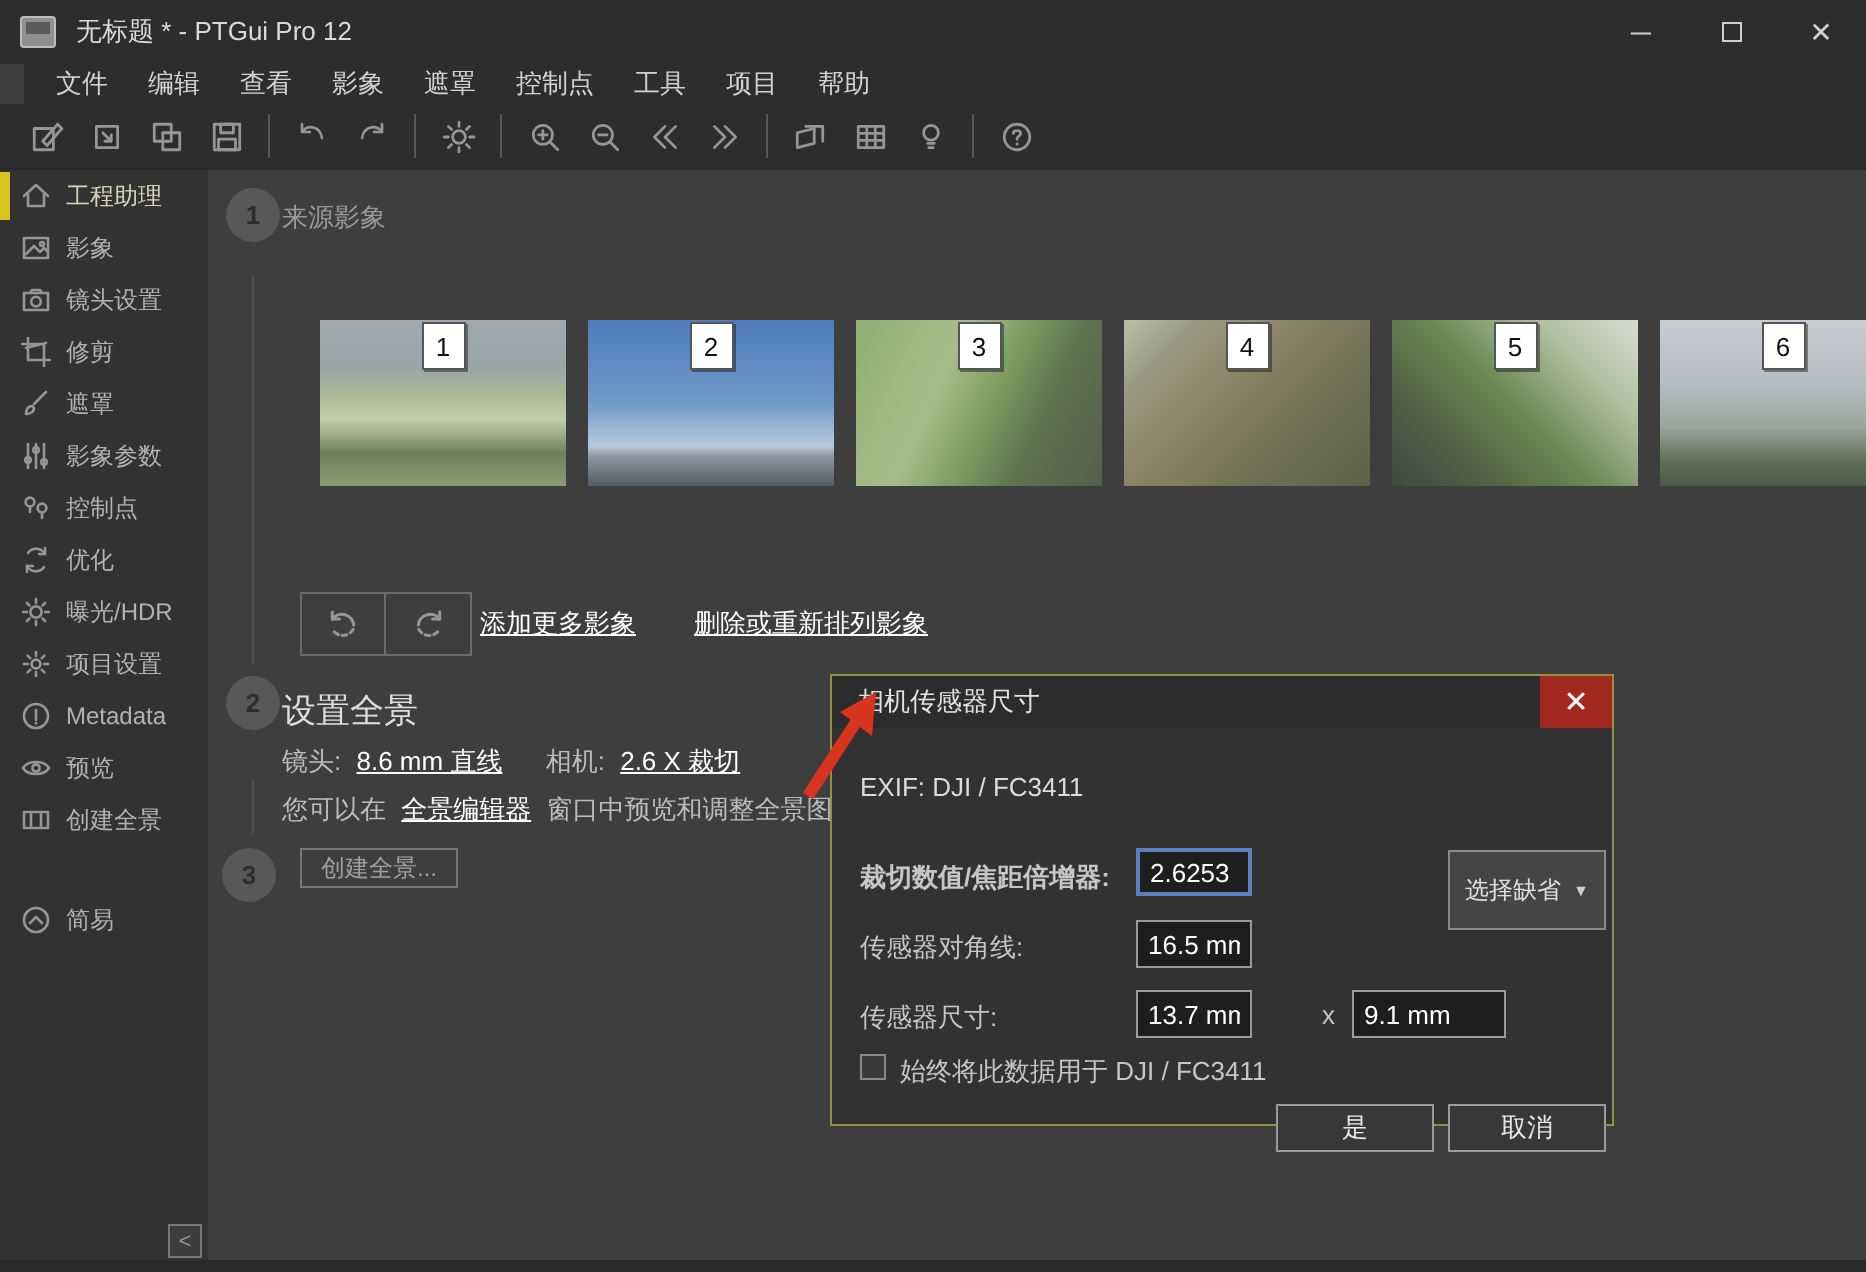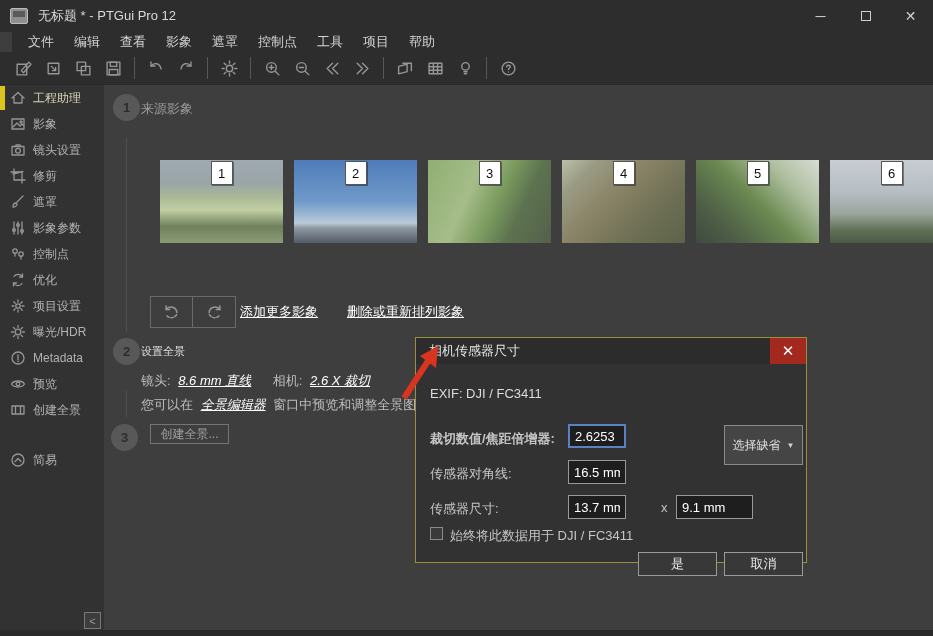--- a/index.html
+++ b/index.html
@@ -40,21 +40,21 @@
   #collapse-btn { position:absolute; left:84px; top:527px; width:17px; height:17px; background:#3d3d3d;
     border:1px solid #787878; color:#9a9a9a; font-size:11px; display:flex; align-items:center; justify-content:center; }
 
   #bottom-strip { position:absolute; left:0; top:630px; width:933px; height:6px; background:#2a2a2a; }
 
   
   .step-circle { position:absolute; width:27px; height:27px; border-radius:50%; background:#585858;
     color:#2d2d2d; font-weight:bold; font-size:13px; display:flex; align-items:center; justify-content:center; }
   .connector { position:absolute; width:1px; background:#4f4f4f; left:126px; }
   #step1-title { position:absolute; left:141px; top:100px; font-size:13px; color:#9a9a9a; }
-  #step2-title { position:absolute; left:141px; top:344px; font-size:11px; color:#dedede; }
+  #step2-title { position:absolute; left:141px; top:344px; font-size:17px; color:#dedede; }
 
   #thumb-strip { position:absolute; left:160px; top:160px; height:83px; display:flex; gap:11px; }
   .thumb { width:123px; height:83px; position:relative; flex:0 0 123px; }
   .thumb-badge { position:absolute; left:50%; transform:translateX(-50%); top:1px; width:22px; height:24px;
     background:#ffffff; border:1px solid #555; box-shadow:1px 1px 0 rgba(0,0,0,.4);
     color:#111; font-size:13px; display:flex; align-items:center; justify-content:center; }
   .t1 { background:linear-gradient(180deg,#9fa9b0 0%,#9aa5a8 28%,#aab896 45%,#c2cfa4 60%,#6f815c 80%,#8a9a74 100%); }
   .t2 { background:linear-gradient(180deg,#4f7cba 0%,#6f9ac9 50%,#b9cada 76%,#8d98a2 82%,#525c66 100%); }
   .t3 { background:linear-gradient(115deg,#8faf72 0%,#a6bd8a 35%,#7a9a5e 55%,#5d7350 72%,#55604b 100%); }
   .t4 { background:linear-gradient(135deg,#b9c0a8 0%,#9a9a84 18%,#8b8568 40%,#6f7055 70%,#5c6349 100%); }
@@ -64,21 +64,21 @@
   #rotate-group { position:absolute; left:150px; top:296px; display:flex; }
   .rot-btn { width:43px; height:32px; border:1px solid #6a6a6a; display:flex; align-items:center; justify-content:center; }
   .rot-btn + .rot-btn { border-left:none; }
 
   .link { color:#ffffff; text-decoration:underline; font-size:13px; }
   #add-link { position:absolute; left:240px; top:303px; }
   #rearrange-link { position:absolute; left:347px; top:303px; }
 
   #lens-row { position:absolute; left:141px; top:372px; font-size:13px; color:#bcbcbc; }
   #hint-row { position:absolute; left:141px; top:396px; font-size:13px; color:#bcbcbc; }
-  #lens-row .link, #hint-row .link { margin:0 4px;font-style:italic; }
+  #lens-row .link, #hint-row .link { margin:0 4px; }
 
   #create-btn { position:absolute; left:150px; top:424px; width:79px; height:20px; background:#3e3e3e;
     border:1px solid #757575; color:#a0a0a0; font-size:12px; display:flex; align-items:center; justify-content:center; }
 
   
   #dialog { position:absolute; left:415px; top:337px; width:392px; height:226px; background:#323232;
     border:1px solid #95913c; z-index:5; }
   #dlg-titlebar { position:relative; height:26px; background:#2c2c2c; display:flex; align-items:center; }
   #dlg-title { font-size:13px; color:#e2e2e2; padding-left:13px; }
   #dlg-close { position:absolute; right:0; top:0; width:36px; height:26px; background:#a3281e;
@@ -279,31 +279,31 @@
     </div>
   <div class="side-item">
     <svg class="s-ico ico" viewBox="0 0 16 16">
         <path d="M12.5 5 A5 5 0 0 0 4 4.5 M3.5 11 A5 5 0 0 0 12 11.5"></path>
         <path d="M12.5 2 v3 h-3 M3.5 14 v-3 h3"></path>
       </svg>
     <span>优化</span>
     </div>
   <div class="side-item">
     <svg class="s-ico ico" viewBox="0 0 16 16">
+        <circle cx="8" cy="8" r="2.8"></circle>
+        <path d="M8 1.5v2 M8 12.5v2 M1.5 8h2 M12.5 8h2 M3.4 3.4l1.4 1.4 M11.2 11.2l1.4 1.4 M12.6 3.4l-1.4 1.4 M4.8 11.2l-1.4 1.4"></path>
+      </svg>
+    <span>曝光/HDR</span>
+    </div>
+  <div class="side-item">
+    <svg class="s-ico ico" viewBox="0 0 16 16">
         <circle cx="8" cy="8" r="2.2"></circle>
         <path d="M8 2v2 M8 12v2 M2 8h2 M12 8h2 M3.8 3.8l1.4 1.4 M10.8 10.8l1.4 1.4 M12.2 3.8l-1.4 1.4 M5.2 10.8l-1.4 1.4"></path>
       </svg>
     <span>项目设置</span>
-    </div>
-  <div class="side-item">
-    <svg class="s-ico ico" viewBox="0 0 16 16">
-        <circle cx="8" cy="8" r="2.8"></circle>
-        <path d="M8 1.5v2 M8 12.5v2 M1.5 8h2 M12.5 8h2 M3.4 3.4l1.4 1.4 M11.2 11.2l1.4 1.4 M12.6 3.4l-1.4 1.4 M4.8 11.2l-1.4 1.4"></path>
-      </svg>
-    <span>曝光/HDR</span>
     </div>
   <div class="side-item">
     <svg class="s-ico ico" viewBox="0 0 16 16">
         <circle cx="8" cy="8" r="6"></circle>
         <path d="M8 5 v5"></path>
         <path d="M8 11.5 v0.2"></path>
       </svg>
     <span>Metadata</span>
     </div>
   <div class="side-item">

